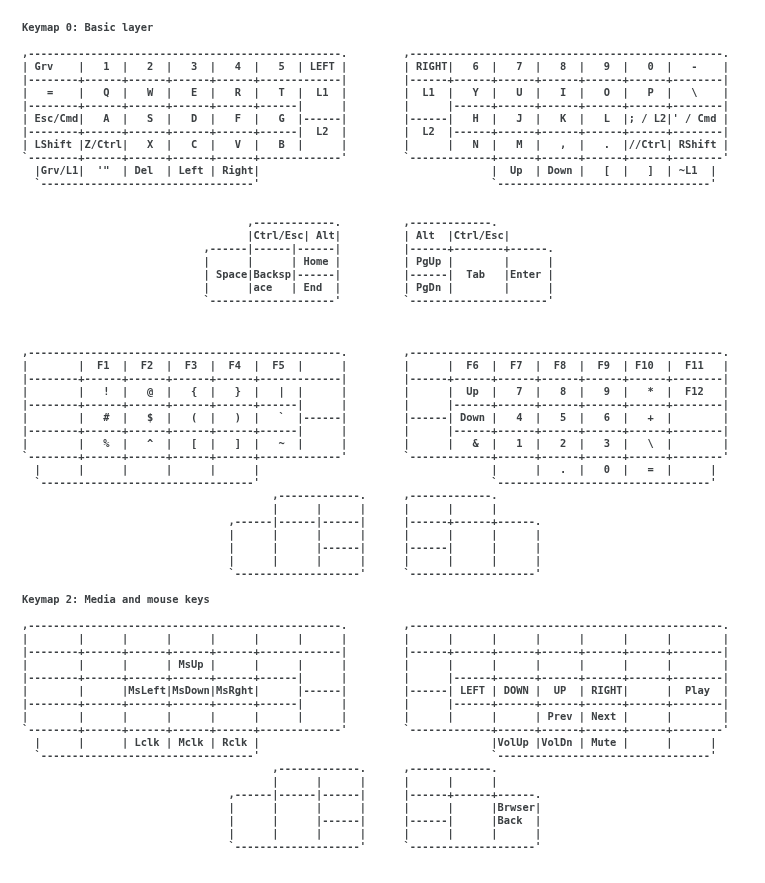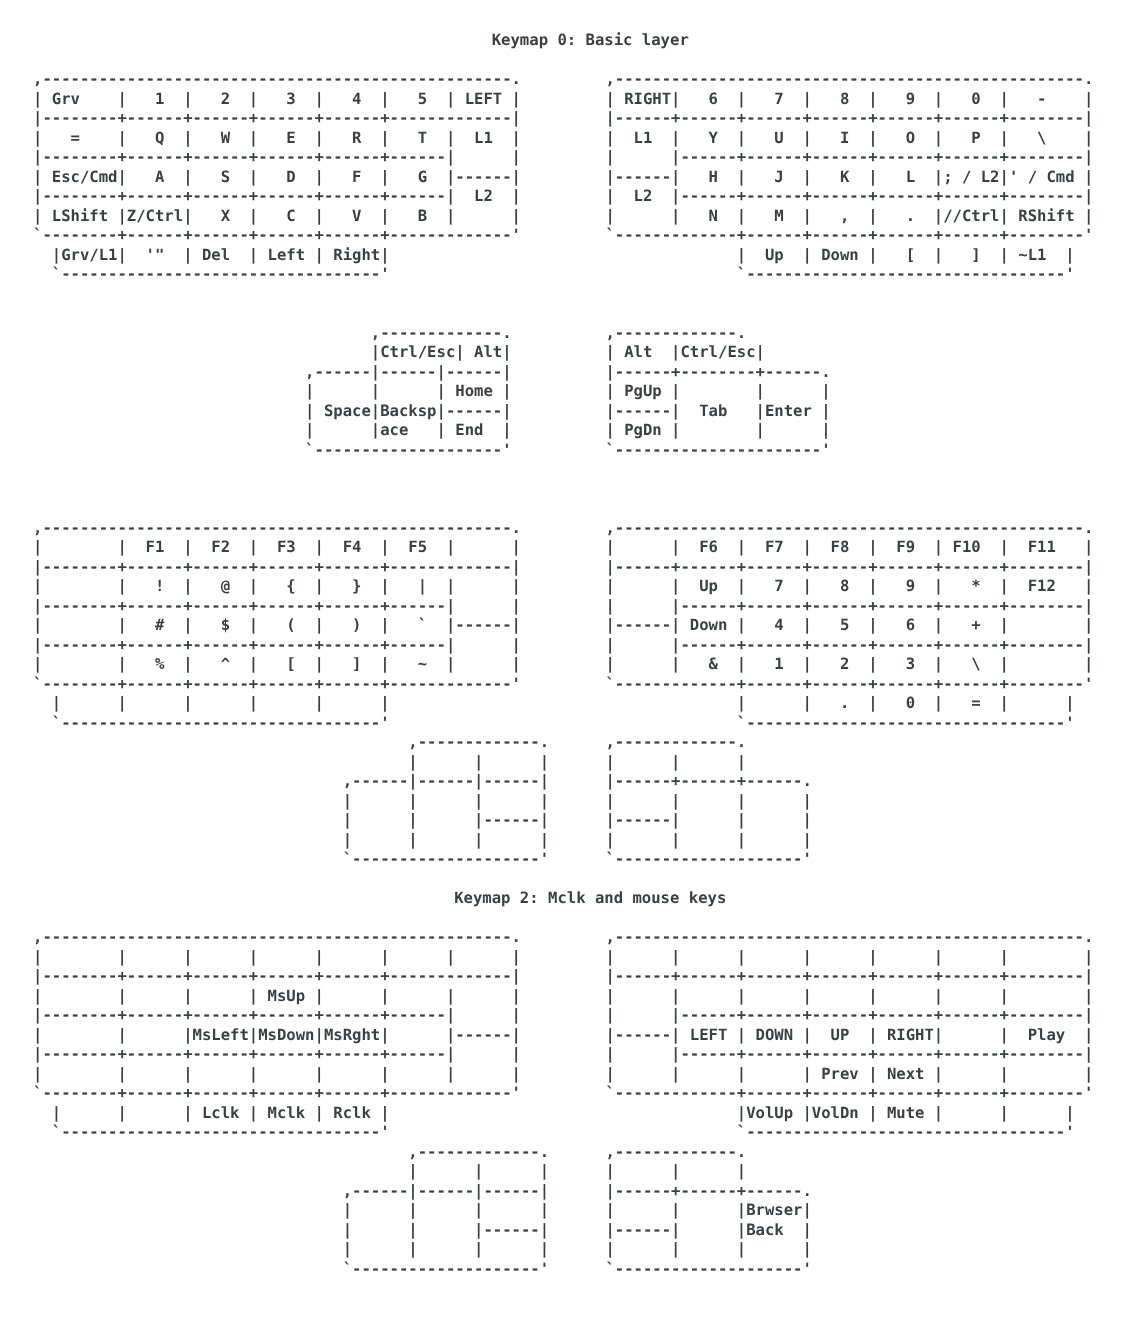--- a/index.html
+++ b/index.html
@@ -16,21 +16,20 @@
     padding: 21px 0 0 22px;
   }
   .kmtitle {
     font-family: "DejaVu Sans Mono", "Liberation Mono", monospace;
     font-size: 10.4px;
     line-height: 13px;
     font-weight: 700;
     color: #3c4043;
     white-space: pre;
     margin: 0 0 13px 0;
-    text-align: center;
   }
   .art {
     font-family: "DejaVu Sans Mono", "Liberation Mono", monospace;
     font-size: 10.4px;
     line-height: 13px;
     font-weight: 700;
     color: #3c4043;
     white-space: pre;
     margin: 0;
   }
@@ -82,21 +81,21 @@
                                         ,-------------.      ,-------------.
                                         |      |      |      |      |      |
                                  ,------|------|------|      |------+------+------.
                                  |      |      |      |      |      |      |      |
                                  |      |      |------|      |------|      |      |
                                  |      |      |      |      |      |      |      |
                                  `--------------------'      `--------------------'</pre>
   </section>
 
   <section class="keymap-section keymap-section-2">
-    <div class="kmtitle">Keymap 2: Mclk and mouse keys</div>
+    <div class="kmtitle">Keymap 2: Media and mouse keys</div>
     <pre class="art">,--------------------------------------------------.         ,--------------------------------------------------.
 |        |      |      |      |      |      |      |         |      |      |      |      |      |      |        |
 |--------+------+------+------+------+-------------|         |------+------+------+------+------+------+--------|
 |        |      |      | MsUp |      |      |      |         |      |      |      |      |      |      |        |
 |--------+------+------+------+------+------|      |         |      |------+------+------+------+------+--------|
 |        |      |MsLeft|MsDown|MsRght|      |------|         |------| LEFT | DOWN |  UP  | RIGHT|      |  Play  |
 |--------+------+------+------+------+------|      |         |      |------+------+------+------+------+--------|
 |        |      |      |      |      |      |      |         |      |      |      | Prev | Next |      |        |
 `--------+------+------+------+------+-------------'         `-------------+------+------+------+------+--------'
   |      |      | Lclk | Mclk | Rclk |                                     |VolUp |VolDn | Mute |      |      |

